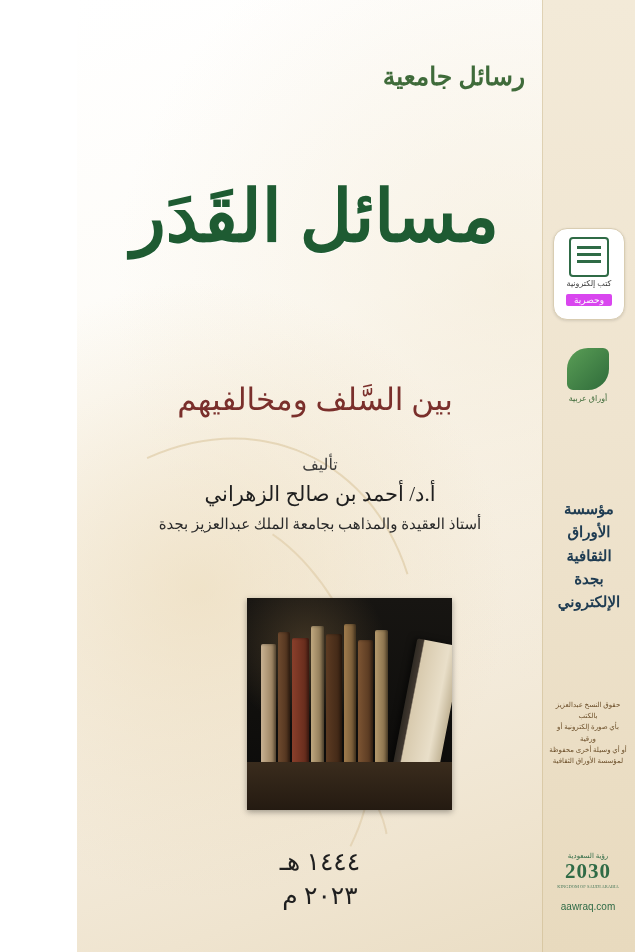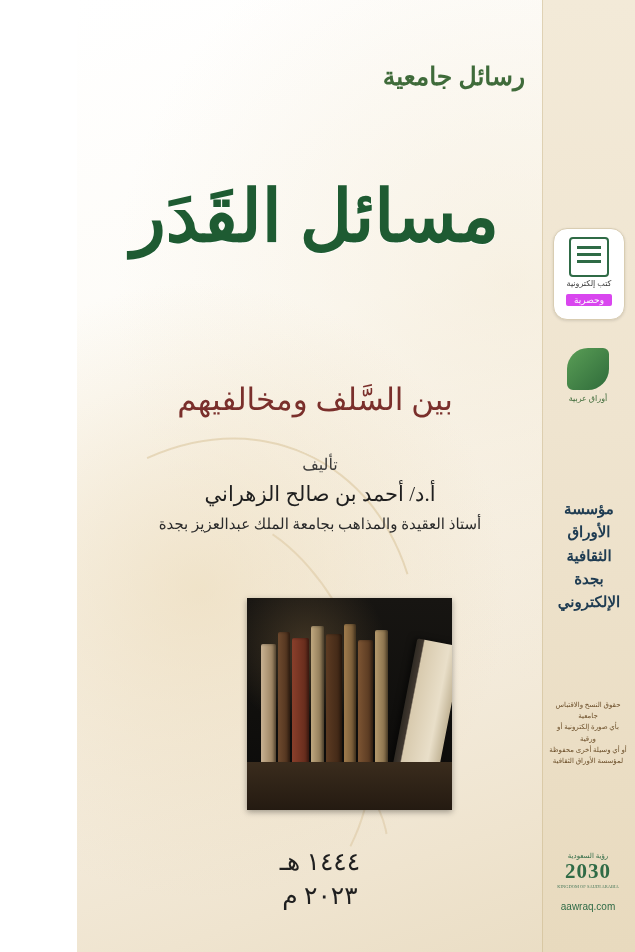--- a/index.html
+++ b/index.html
@@ -357,21 +357,21 @@
 
     <div class="publisher">
       <div>مؤسسة</div>
       <div>الأوراق</div>
       <div>الثقافية</div>
       <div>بجدة</div>
       <div>الإلكتروني</div>
     </div>
 
     <div class="rights">
-      <div>حقوق النسخ والاقتباس جامعية</div>
+      <div>حقوق النسخ عبدالعزيز بالكتب</div>
       <div>بأي صورة إلكترونية أو ورقية</div>
       <div>أو أي وسيلة أخرى محفوظة</div>
       <div>لمؤسسة الأوراق الثقافية</div>
     </div>
 
     <div class="vision">
       <div class="v-top">رؤية السعودية</div>
       <div class="v-num">2030</div>
       <div class="v-sub">KINGDOM OF SAUDI ARABIA</div>
     </div>

